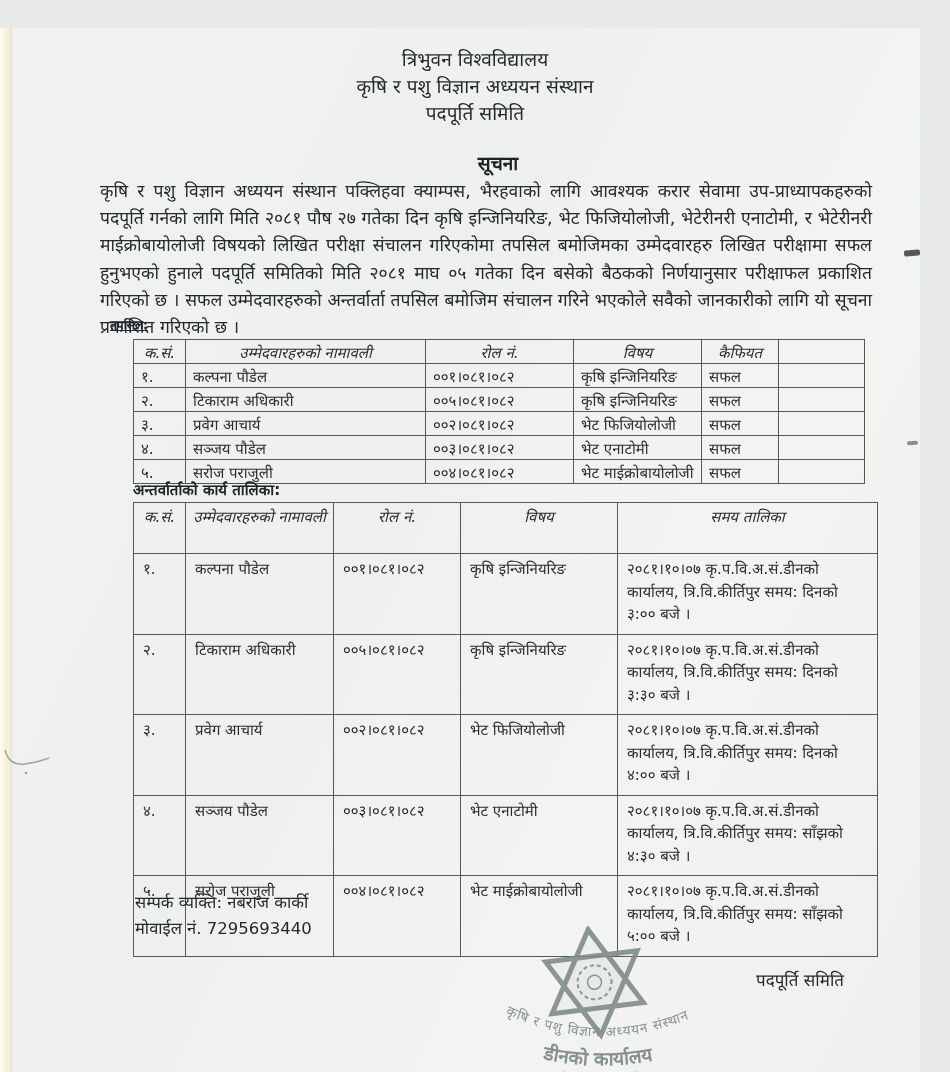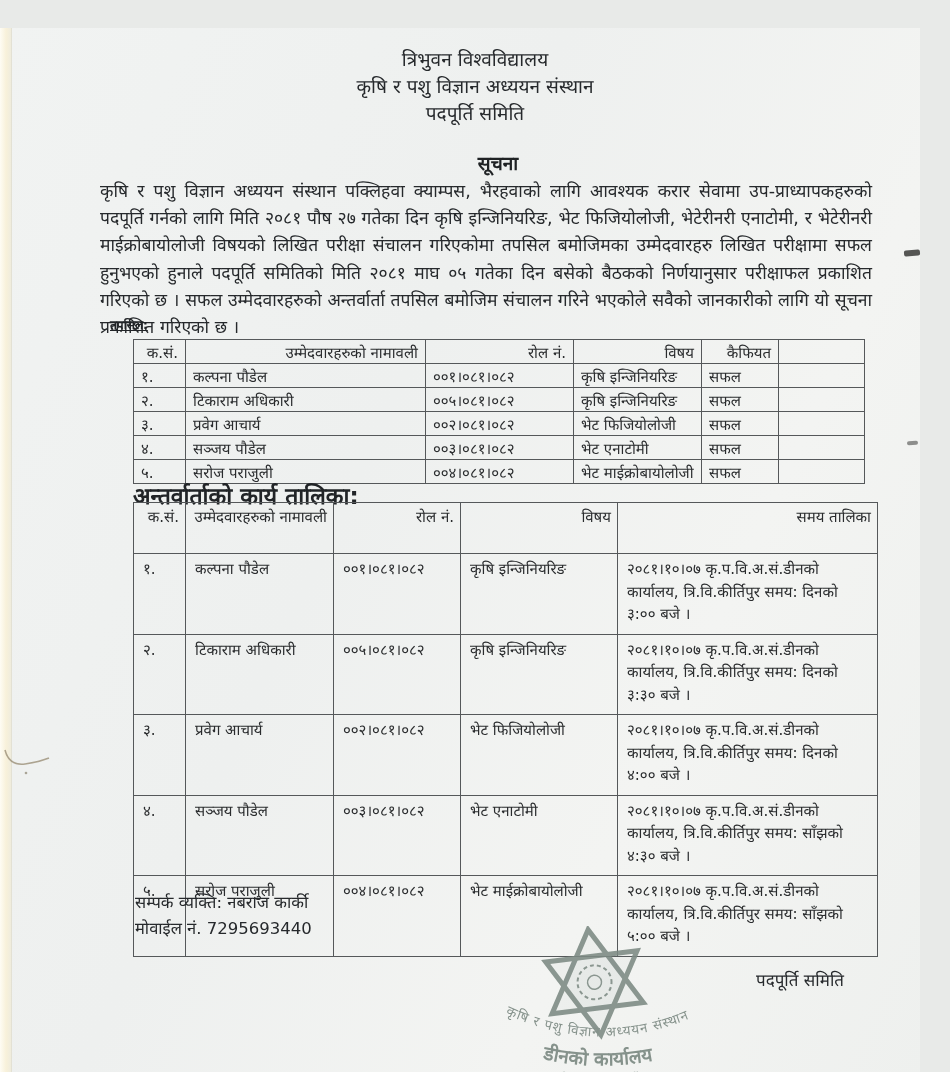--- a/index.html
+++ b/index.html
@@ -36,28 +36,28 @@
     font-size:17.5px;line-height:27.2px;text-align:justify;color:#26292c;
   }
   .tapasil-label{
     position:absolute;left:110px;top:288px;
     font-size:12px;font-weight:bold;text-decoration:underline;color:#212427;
   }
 
   
   .tbl{border-collapse:collapse;table-layout:fixed;font-size:15px;color:#2a2c2e;}
   .tbl th,.tbl td{border:1px solid #55585a;font-weight:normal;text-align:left;}
-  .tbl th{text-align:right;}
+  .tbl th{text-align:center;font-style:italic;}
 
   .t1{position:absolute;left:133px;top:311px;width:731px;}
   .t1 th,.t1 td{height:21px;padding:1px 7px;white-space:nowrap;overflow:visible;}
 
   .schedule-label{
     position:absolute;left:133px;top:451px;
-    font-size:23px;font-weight:bold;color:#212427;
+    font-size:15px;font-weight:bold;color:#212427;
   }
 
   .t2{position:absolute;left:133px;top:474px;width:744px;}
   .t2 th{vertical-align:top;padding:3px 6px;line-height:23px;height:44px;}
   .t2 td{vertical-align:top;padding:4px 9px 8px;line-height:22.5px;height:58px;}
 
   .contact-line{position:absolute;left:135px;font-size:16.5px;color:#26292c;}
   .contact-person{top:862px;}
   .mobile-number{top:888px;}
 

